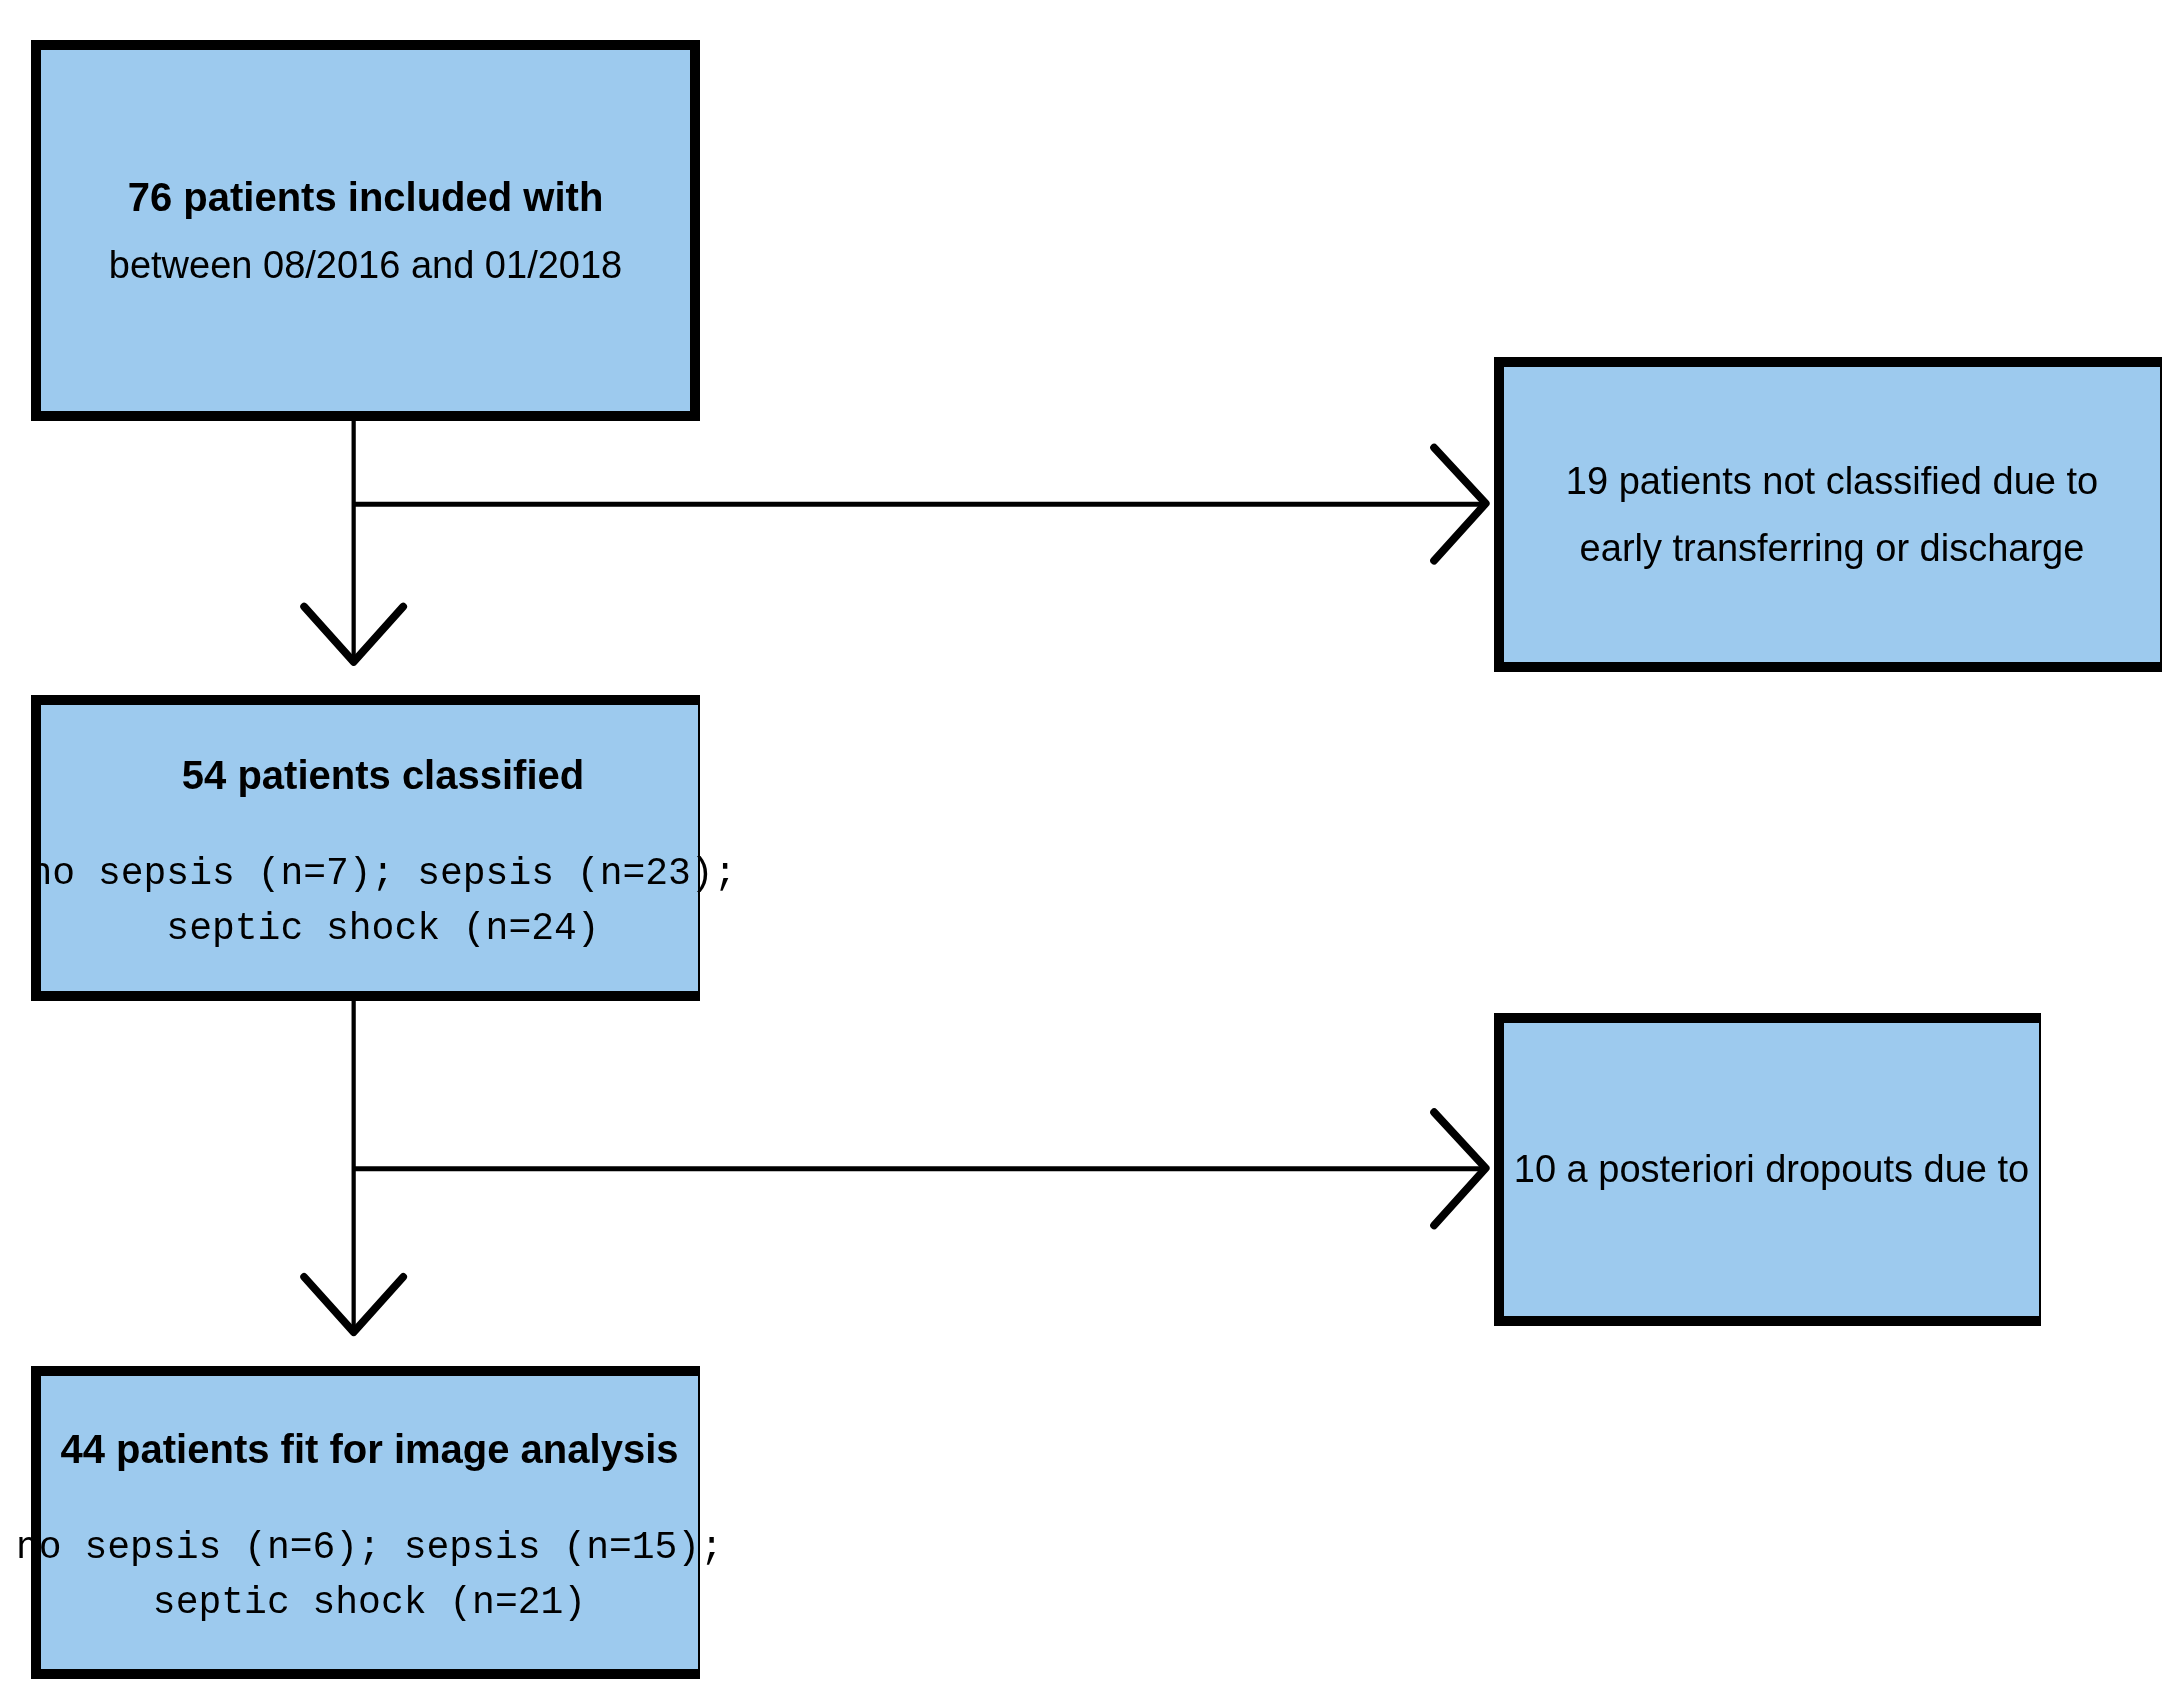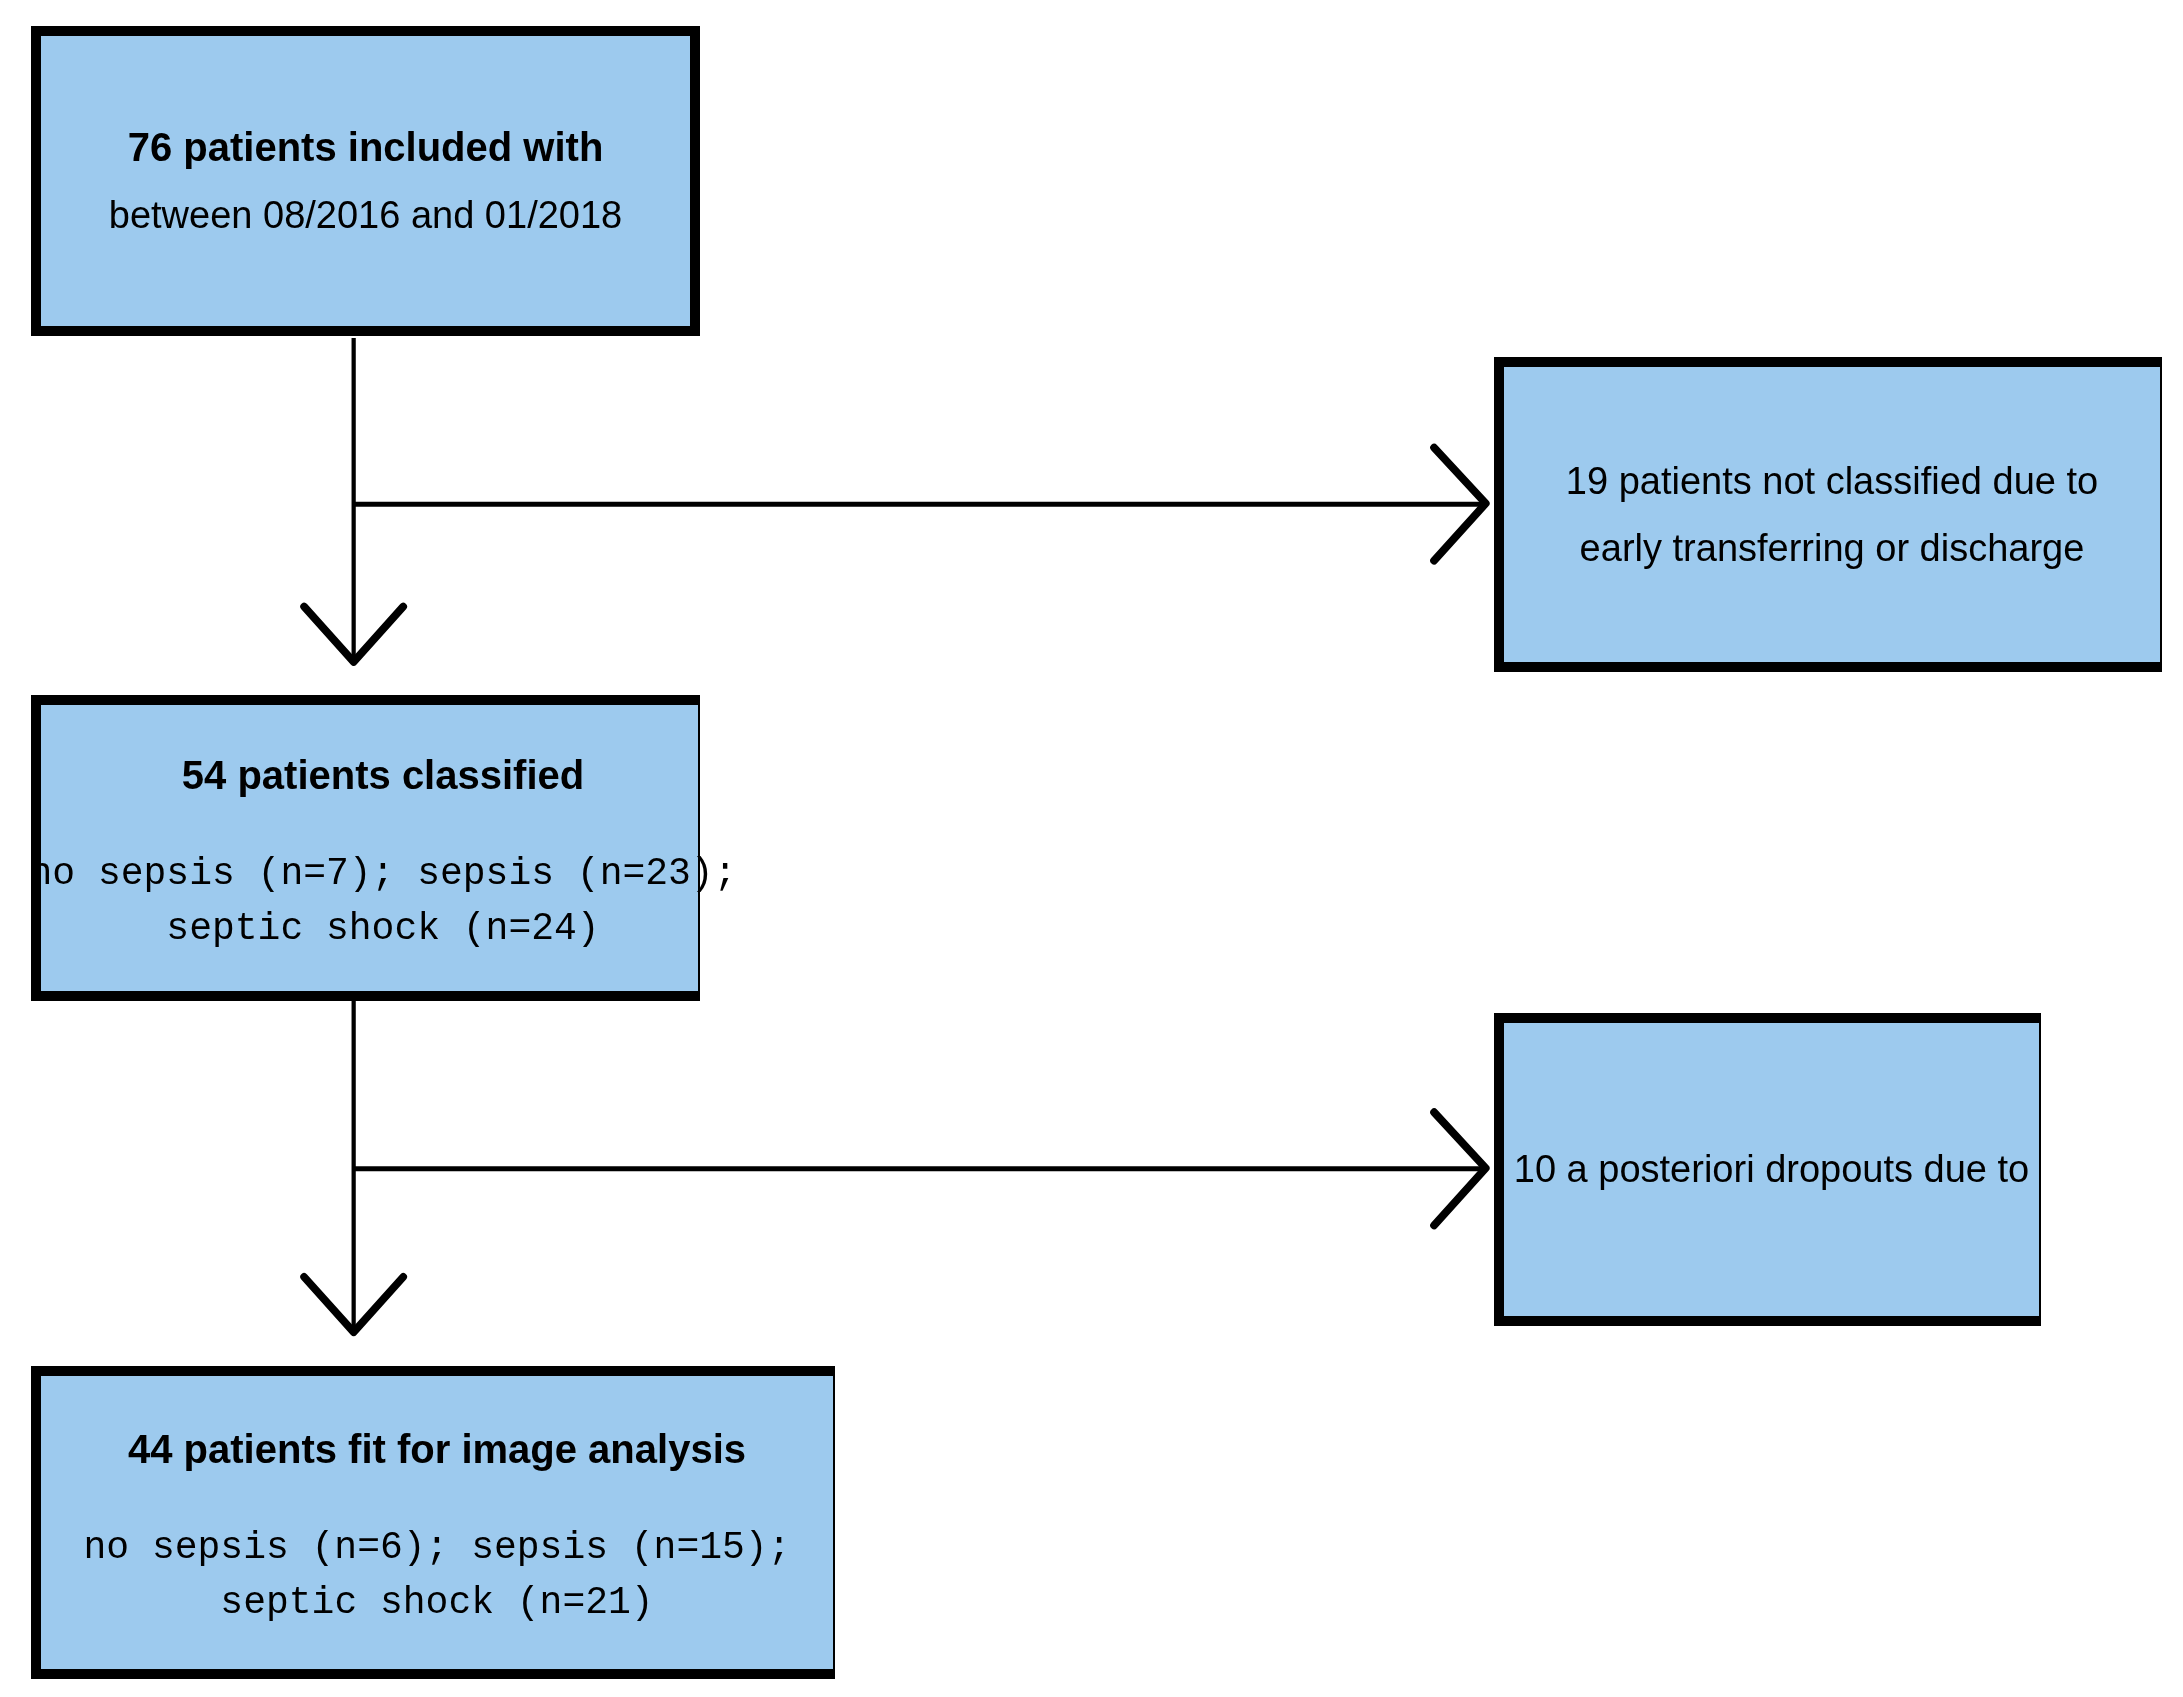--- a/index.html
+++ b/index.html
@@ -43,23 +43,23 @@
     white-space: nowrap;
     font-family: Liberation Mono, monospace;
   }
   .title-gap { height: 37px; }
   .side-line {
     font-size: 38px;
     font-weight: normal;
     line-height: 67px;
     white-space: nowrap;
   }
-  #box-included   { left: 31px;   top: 26px;   width: 669px; height: 310px; }
+  #box-included   { left: 31px;   top: 40px;   width: 669px; height: 381px; }
   #box-classified { left: 31px;   top: 695px;  width: 669px; height: 306px; padding-left: 27px; }
-  #box-fit        { left: 31px;   top: 1366px; width: 804px; height: 313px; }
+  #box-fit        { left: 31px;   top: 1366px; width: 669px; height: 313px; }
   #box-notclass   { left: 1494px; top: 357px;  width: 668px; height: 315px; }
   #box-dropouts   { left: 1494px; top: 1013px; width: 547px; height: 313px; }
   #flow-arrows {
     position: absolute;
     left: 0; top: 0;
     color: var(--arrow, #000000);
     pointer-events: none;
   }
 </style>
 </head>

